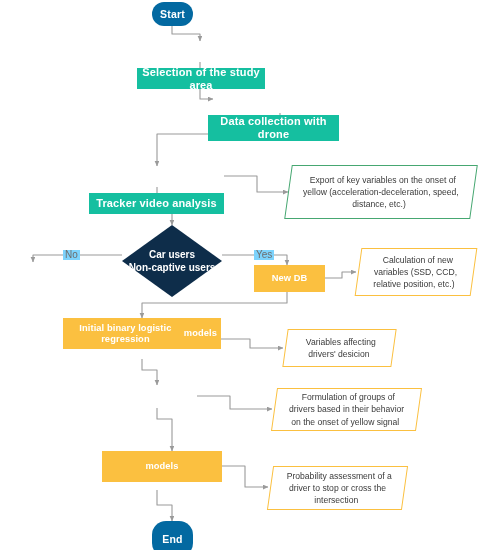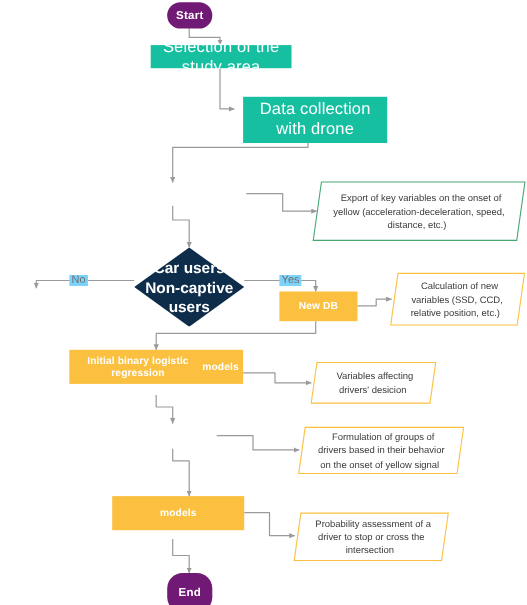--- a/index.html
+++ b/index.html
@@ -29,34 +29,35 @@
     position: absolute;
     box-sizing: border-box;
     display: flex;
     align-items: center;
     justify-content: center;
     text-align: center;
     line-height: 1.18;
   }
   
   .terminator {
-    background: #701a75;
+    background: #0369a1;
     border-radius: 14px;
     color: #ffffff;
     font-size: 10.5px;
     font-weight: bold;
     letter-spacing: .2px;
   }
   
   .proc-teal {
     background: #15bfa0;
     color: #ffffff;
-    font-size: 15px;
-    font-weight: normal;
+    font-size: 11px;
+    font-weight: bold;
     letter-spacing: .15px;
+    margin-top: 27px;
   }
   
   .proc-yellow {
     background: #fbc040;
     color: #ffffff;
     font-size: 9.3px;
     font-weight: bold;
     letter-spacing: .1px;
     padding: 2px 4px;
   }
@@ -77,21 +78,21 @@
     position: absolute;
     left: 0;
     top: 0;
     width: 100%;
     height: 100%;
     display: flex;
     flex-direction: column;
     align-items: center;
     justify-content: center;
     color: #ffffff;
-    font-size: 14px;
+    font-size: 10px;
     font-weight: bold;
     line-height: 1.3;
     text-align: center;
   }
   
   .annot {
     position: absolute;
     box-sizing: border-box;
     background: #ffffff;
     display: flex;
@@ -169,24 +170,27 @@
   </svg>
 
   <div class="node terminator" style="left:152px; top:2px; width:41px; height:24px;">
     <span>Start</span>
   </div>
 
   <div class="node proc-teal" style="left:137px; top:41px; width:128px; height:21px;">
     <span>Selection of the study area</span>
   </div>
 
-  <div class="node proc-teal" style="left:221px; top:88px; width:131px; height:42px;">
+  <div class="node proc-teal" style="left:208px; top:88px; width:131px; height:26px;">
     <span>Data collection with drone</span>
   </div>
 
+  <div class="node proc-teal" style="left:89px; top:166px; width:135px; height:21px;">
+    <span>Tracker  video analysis</span>
+  </div>
 
   <div class="decision-wrap" style="left:122px; top:225px; width:100px; height:72px;">
     <div class="decision-shape"></div>
     <div class="decision-label">
       <span>Car users</span>
       <span>Non-captive users</span>
     </div>
   </div>
 
 

